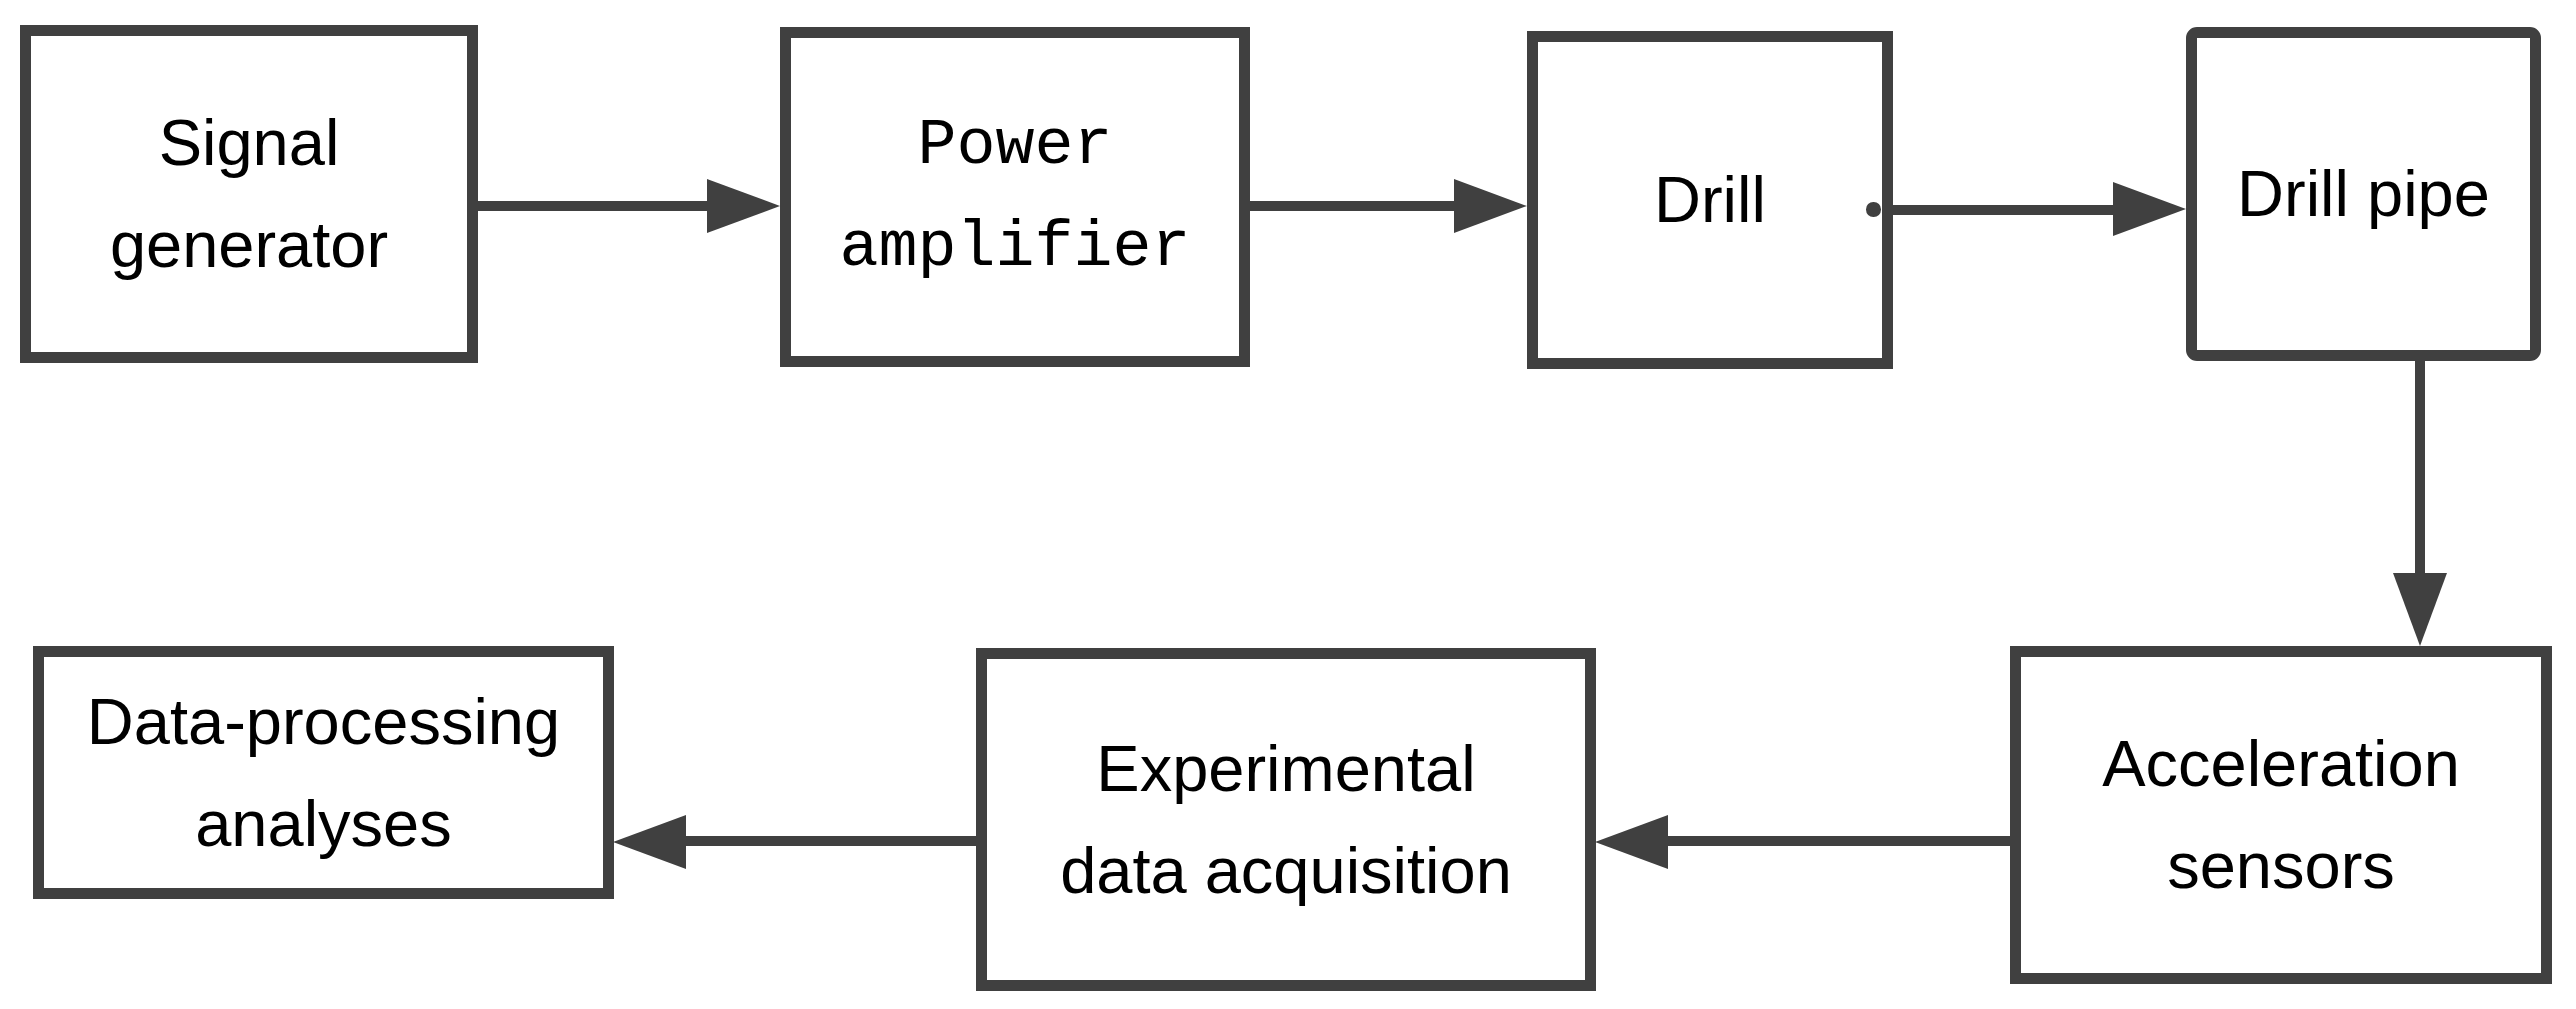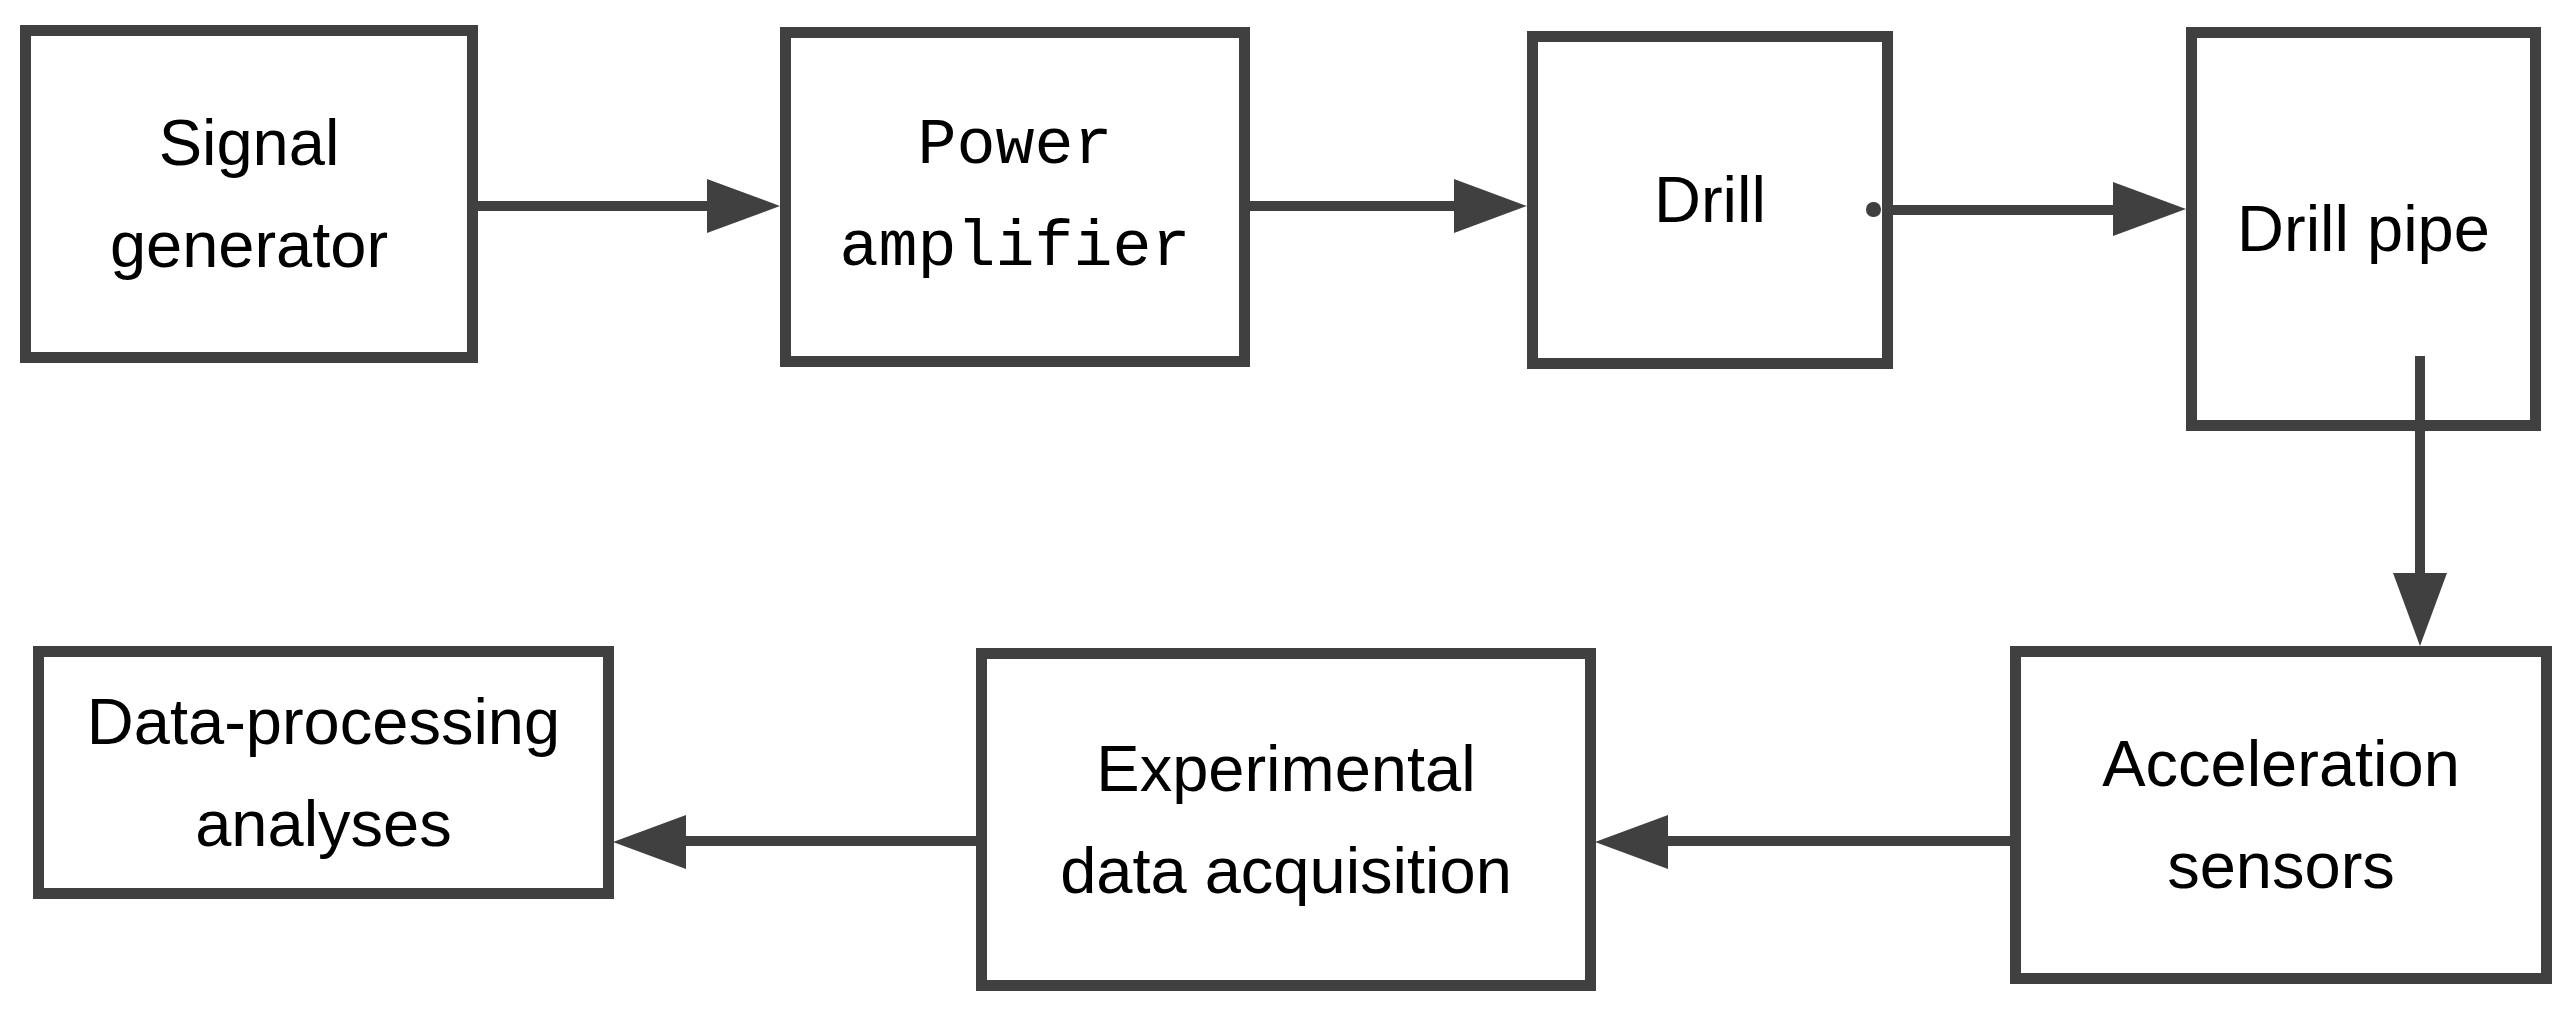--- a/index.html
+++ b/index.html
@@ -65,21 +65,21 @@
 
   <div class="box" style="left:780px; top:27px; width:470px; height:340px;font-family:Liberation Mono, monospace;">
     <span class="box-label">Power
 amplifier</span>
   </div>
 
   <div class="box" style="left:1527px; top:31px; width:366px; height:338px;">
     <span class="box-label">Drill</span>
   </div>
 
-  <div class="box" style="left:2186px; top:27px; width:355px; height:404px;">
+  <div class="box" style="left:2186px; top:27px; width:355px; height:334px;border-radius:11px;">
     <span class="box-label">Drill pipe</span>
   </div>
 
   <div class="box" style="left:2010px; top:646px; width:542px; height:338px;">
     <span class="box-label">Acceleration
 sensors</span>
   </div>
 
   <div class="box" style="left:976px; top:648px; width:620px; height:343px;text-align:center;">
     <span class="box-label">Experimental

